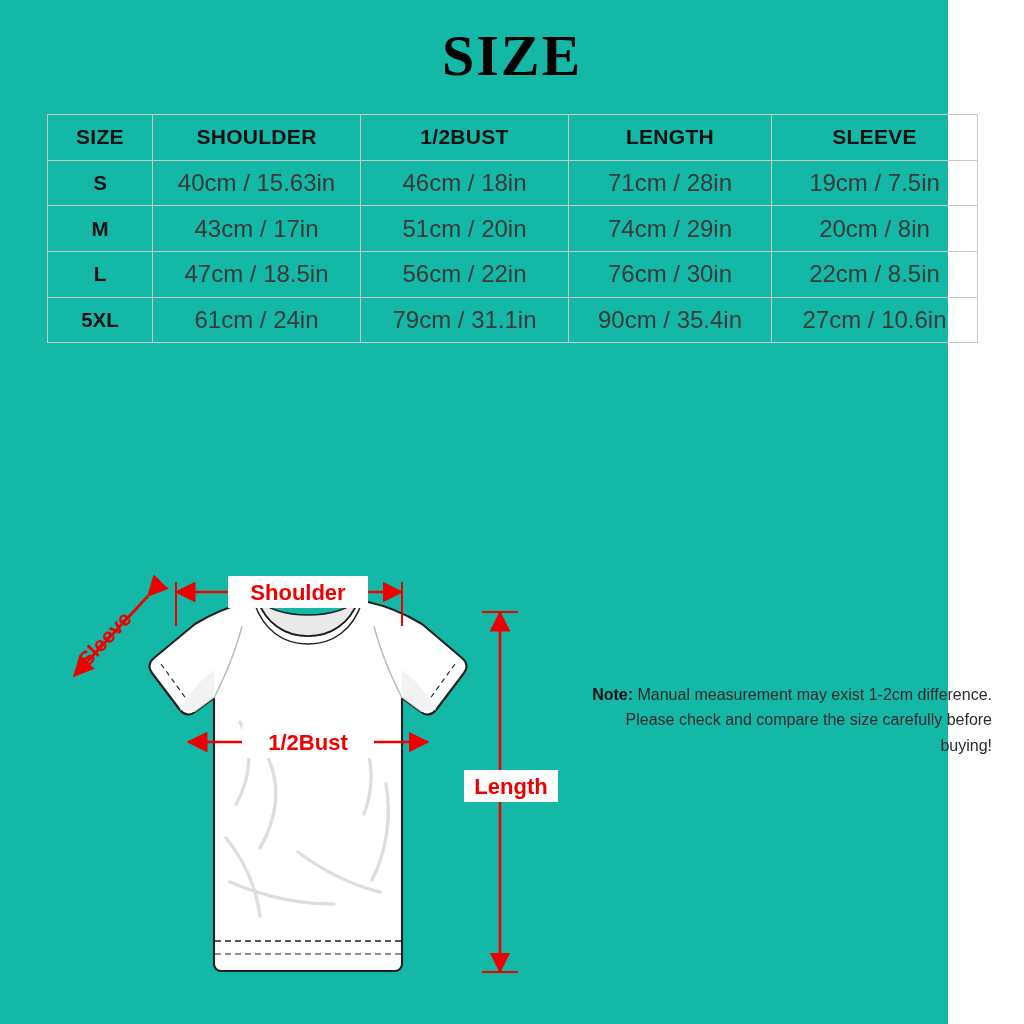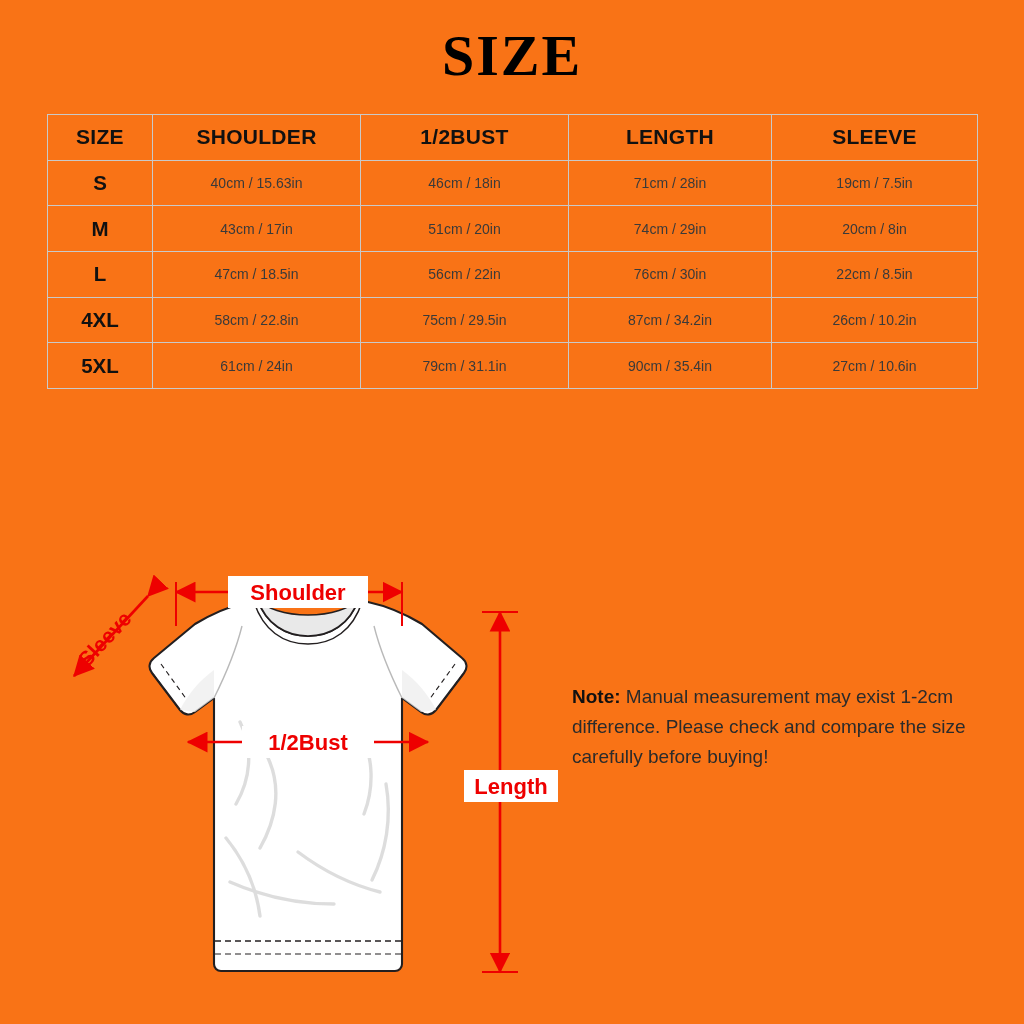--- a/index.html
+++ b/index.html
@@ -6,22 +6,22 @@
   html, body {
     margin: 0; padding: 0;
     width: 1024px; height: 1024px;
     background: #ffffff;
     font-family: "Liberation Sans", sans-serif;
     color: #1a1a1a;
     overflow: hidden;
   }
   #page {
     position: relative;
-    width: 1024px; height: 1024px;
-    background: #f97316;
+    width: 948px; height: 1024px;
+    background: #14b8a6;
   }
 
   
   #title {
     position: absolute;
     top: 22px; left: 0; width: 1024px;
     text-align: center;
     font-family: "Liberation Serif", serif;
     font-size: 58px;
     font-weight: 700;
@@ -44,21 +44,21 @@
     height: 45.7px;
     padding: 0;
   }
   #size-table thead th {
     font-size: 21px;
     font-weight: 700;
     color: #111;
     letter-spacing: 0.3px;
   }
   #size-table tbody td {
-    font-size: 14px;
+    font-size: 24px;
     color: #3a3a3a;
   }
   #size-table tbody td.size-cell {
     font-weight: 700;
     font-size: 20.5px;
     color: #111;
   }
   .col-size { width: 105px; }
   .col-shoulder { width: 208px; }
   .col-bust { width: 208px; }
@@ -71,23 +71,24 @@
     top: 552px; left: 30px;
     width: 540px; height: 470px;
   }
   #diagram svg { display: block; }
 
   
   #note {
     position: absolute;
     top: 682px; left: 572px;
     width: 420px;
-    font-size: 19px;
+    font-size: 16px;
     line-height: 1.58;
     color: #2b2b2b;
+    text-align: right;
   }
   #note .note-label {
     font-weight: 700;
     color: #111;
   }
 </style>
 </head>
 <body>
 
 <div id="page">
@@ -125,27 +126,20 @@
         <td>51cm / 20in</td>
         <td>74cm / 29in</td>
         <td>20cm / 8in</td>
       </tr>
       <tr>
         <td class="size-cell">L</td>
         <td>47cm / 18.5in</td>
         <td>56cm / 22in</td>
         <td>76cm / 30in</td>
         <td>22cm / 8.5in</td>
-      </tr>
-      <tr>
-        <td class="size-cell">4XL</td>
-        <td>58cm / 22.8in</td>
-        <td>75cm / 29.5in</td>
-        <td>87cm / 34.2in</td>
-        <td>26cm / 10.2in</td>
       </tr>
       <tr>
         <td class="size-cell">5XL</td>
         <td>61cm / 24in</td>
         <td>79cm / 31.1in</td>
         <td>90cm / 35.4in</td>
         <td>27cm / 10.6in</td>
       </tr>
     </tbody>
   </table>

